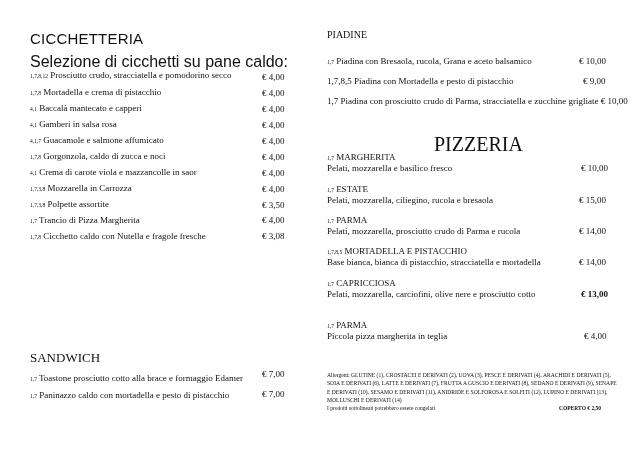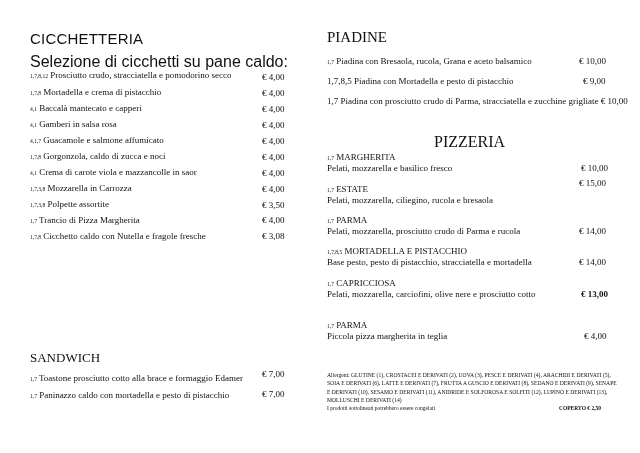--- a/index.html
+++ b/index.html
@@ -5,21 +5,21 @@
   html, body { margin:0; padding:0; background:#ffffff; }
   body { width:640px; height:453px; position:relative; overflow:hidden; color:#111; font-family:"Liberation Serif", serif; }
   .abs { position:absolute; white-space:nowrap; }
   .sans { font-family:"Liberation Sans", sans-serif; }
   .h1 { font-size:15px; letter-spacing:0.2px; }
   .sub { font-size:16px; }
   .item { font-size:9px; }
   .al { font-size:5.5px; }
   .price { font-size:9px; }
   .secttl { font-size:13px; }
-  .pizzattl { font-size:16px; }
+  .pizzattl { font-size:20px; }
   .allerg { font-size:5.6px; line-height:8.3px; white-space:normal; width:290px; }
   .small { font-size:5.5px; }
   .bold { font-weight:bold; }
 </style>
 </head>
 <body>
 
 <div class="abs sans h1" style="left:30px;top:30px;">CICCHETTERIA</div>
 <div class="abs sans sub" style="left:30px;top:53px;">Selezione di cicchetti su pane caldo:</div>
 
@@ -57,43 +57,43 @@
   <div class="abs item" style="left:30px;top:231px;"><span class="al">1,7,8</span> <span>Cicchetto caldo con Nutella e fragole fresche</span></div>
   <div class="abs price" style="left:262px;top:231px;">€ 3,08</div>
 </div>
 
 <div class="abs secttl" style="left:30px;top:350px;">SANDWICH</div>
 <div class="abs item" style="left:30px;top:373px;"><span class="al">1,7</span> <span>Toastone prosciutto cotto alla brace e formaggio Edamer</span></div>
 <div class="abs price" style="left:262px;top:369px;">€ 7,00</div>
 <div class="abs item" style="left:30px;top:390px;"><span class="al">1,7</span> <span>Paninazzo caldo con mortadella e pesto di pistacchio</span></div>
 <div class="abs price" style="left:262px;top:389px;">€ 7,00</div>
 
-<div class="abs" style="left:327px;top:29px;font-size:15px;">PIADINE</div>
+<div class="abs" style="left:327px;top:29px;font-size:10px;">PIADINE</div>
 <div class="abs item" style="left:327px;top:56px;"><span class="al">1,7</span> <span>Piadina con Bresaola, rucola, Grana e aceto balsamico</span></div>
 <div class="abs price" style="left:579px;top:56px;">€ 10,00</div>
 <div class="abs item" style="left:327px;top:76px;"><span>1,7,8,5</span> <span>Piadina con Mortadella e pesto di pistacchio</span></div>
 <div class="abs price" style="left:583px;top:76px;">€ 9,00</div>
 <div class="abs item" style="left:327px;top:96px;"><span>1,7</span> <span>Piadina con prosciutto crudo di Parma, stracciatella e zucchine grigliate</span> <span>€ 10,00</span></div>
 
 <div class="abs pizzattl" style="left:434px;top:133px;">PIZZERIA</div>
 
 <div class="abs item" style="left:327px;top:152px;"><span class="al">1,7</span> <span>MARGHERITA</span></div>
 <div class="abs item" style="left:327px;top:163px;">Pelati, mozzarella e basilico fresco</div>
 <div class="abs price" style="left:581px;top:163px;">€ 10,00</div>
 
 <div class="abs item" style="left:327px;top:184px;"><span class="al">1,7</span> <span>ESTATE</span></div>
 <div class="abs item" style="left:327px;top:195px;">Pelati, mozzarella, ciliegino, rucola e bresaola</div>
-<div class="abs price" style="left:579px;top:178px;">€ 15,00</div>
+<div class="abs price" style="left:579px;top:195px;">€ 15,00</div>
 
 <div class="abs item" style="left:327px;top:215px;"><span class="al">1,7</span> <span>PARMA</span></div>
 <div class="abs item" style="left:327px;top:226px;">Pelati, mozzarella, prosciutto crudo di Parma e rucola</div>
 <div class="abs price" style="left:579px;top:226px;">€ 14,00</div>
 
 <div class="abs item" style="left:327px;top:246px;"><span class="al">1,7,8,5</span> <span>MORTADELLA E PISTACCHIO</span></div>
-<div class="abs item" style="left:327px;top:257px;">Base pesto, pesto di pistacchio, stracciatella e mortadella</div>
+<div class="abs item" style="left:327px;top:257px;">Base bianca, bianca di pistacchio, stracciatella e mortadella</div>
 <div class="abs price" style="left:579px;top:257px;">€ 14,00</div>
 
 <div class="abs item" style="left:327px;top:278px;"><span class="al">1,7</span> <span>CAPRICCIOSA</span></div>
 <div class="abs item" style="left:327px;top:289px;">Pelati, mozzarella, carciofini, olive nere e prosciutto cotto</div>
 <div class="abs price" style="left:581px;top:289px;font-weight:bold;">€ 13,00</div>
 
 <div class="abs item" style="left:327px;top:320px;"><span class="al">1,7</span> <span>PARMA</span></div>
 <div class="abs item" style="left:327px;top:331px;">Piccola pizza margherita in teglia</div>
 <div class="abs price" style="left:584px;top:331px;">€ 4,00</div>
 

